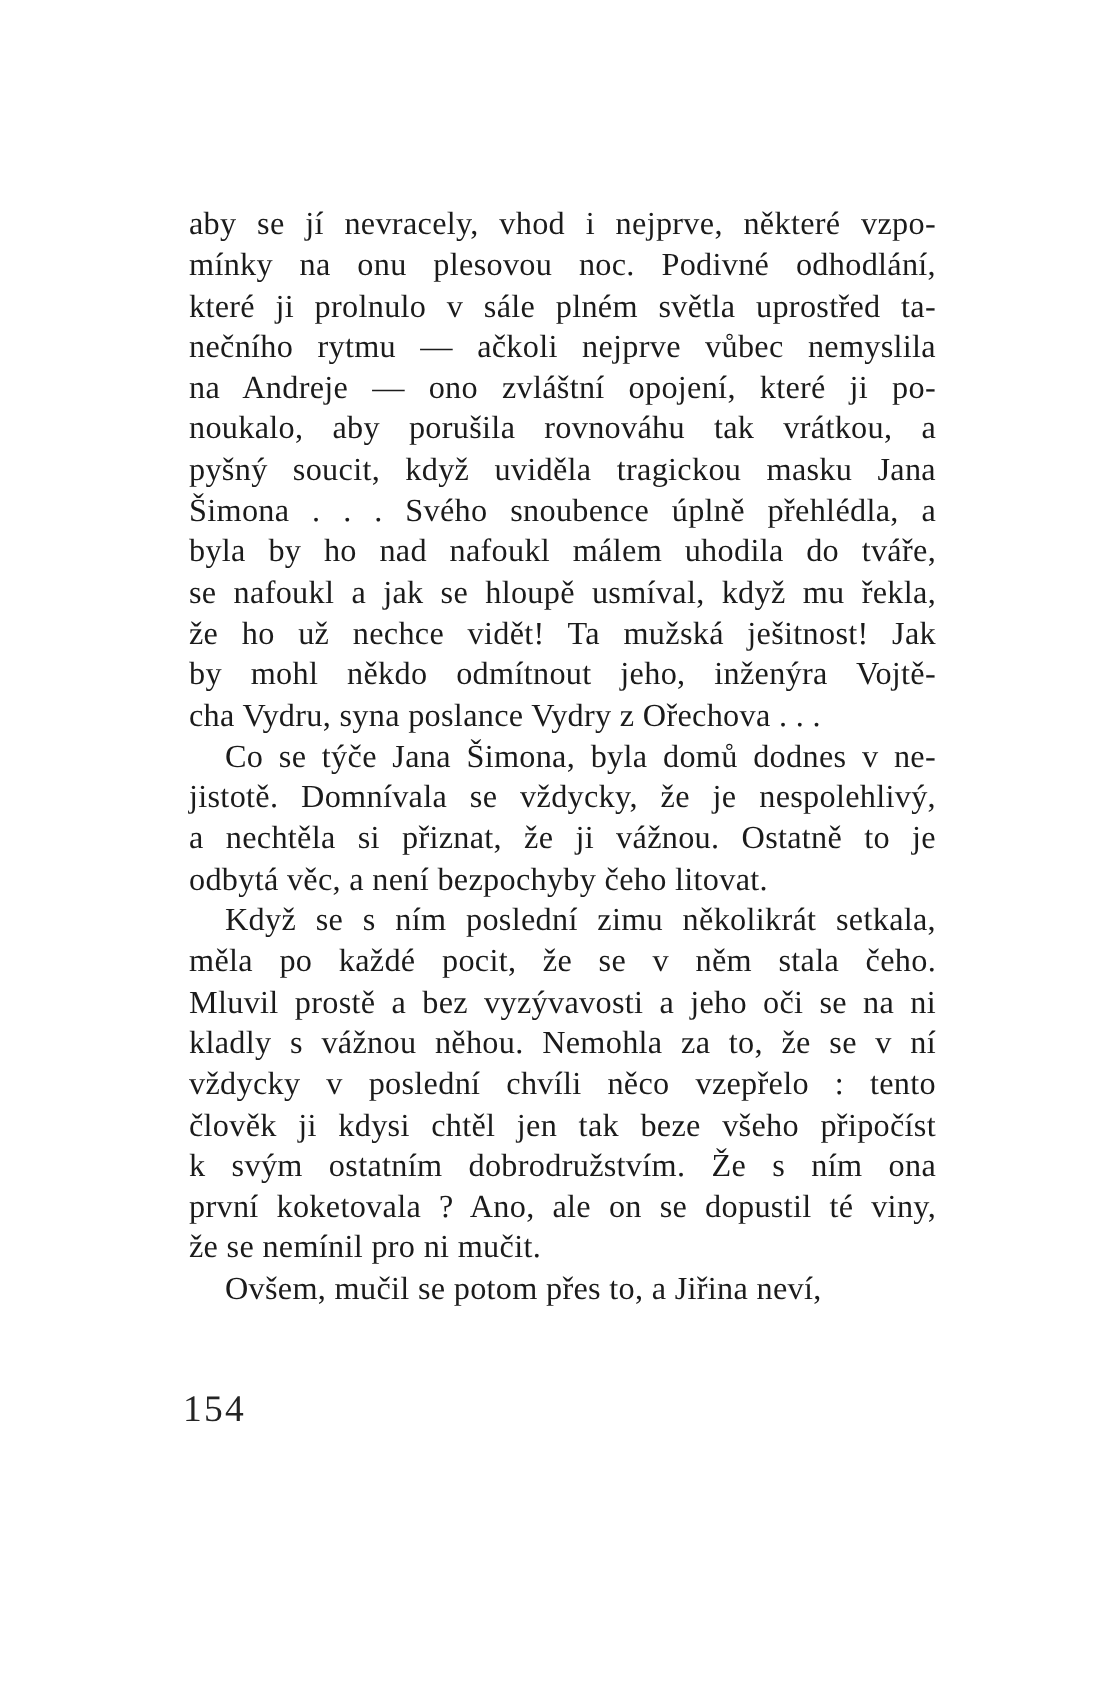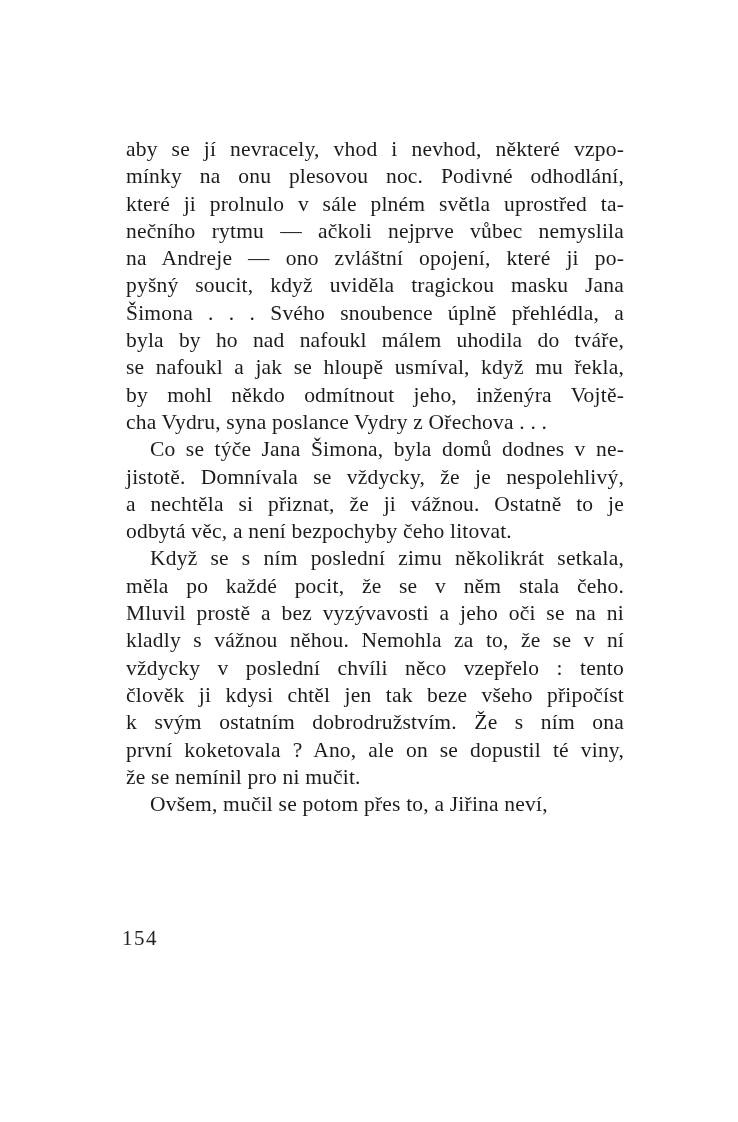--- a/index.html
+++ b/index.html
@@ -37,40 +37,42 @@
   .line.last {
     text-align-last: left;
   }
   .line.indent {
     text-indent: 24px;
   }
   .page-number {
     position: absolute;
     left: 122px;
     top: 926px;
-    font-size: 21px;
+    font-size: 25px;
     letter-spacing: 1.5px;
     color: #242424;
   }
 </style>
 </head>
 <body>
 
 <div class="page">
   <div class="text-block" id="text-block" style="color: rgb(27, 27, 27);">
       <div class="paragraph">
-        <div class="line">aby se jí nevracely, vhod i nevhod, některé vzpo-</div>
+        <div class="line">aby se jí nevracely, vhod i nejprve, některé vzpo-</div>
         <div class="line">mínky na onu plesovou noc. Podivné odhodlání,</div>
         <div class="line">které ji prolnulo v sále plném světla uprostřed ta-</div>
         <div class="line">nečního rytmu — ačkoli nejprve vůbec nemyslila</div>
         <div class="line">na Andreje — ono zvláštní opojení, které ji po-</div>
+        <div class="line">noukalo, aby porušila rovnováhu tak vrátkou, a</div>
         <div class="line">pyšný soucit, když uviděla tragickou masku Jana</div>
         <div class="line">Šimona . . . Svého snoubence úplně přehlédla, a</div>
         <div class="line">byla by ho nad nafoukl málem uhodila do tváře,</div>
         <div class="line">se nafoukl a jak se hloupě usmíval, když mu řekla,</div>
+        <div class="line">že ho už nechce vidět! Ta mužská ješitnost! Jak</div>
         <div class="line">by mohl někdo odmítnout jeho, inženýra Vojtě-</div>
         <div class="line last">cha Vydru, syna poslance Vydry z Ořechova . . .</div>
       </div>
       <div class="paragraph">
         <div class="line indent">Co se týče Jana Šimona, byla domů dodnes v ne-</div>
         <div class="line">jistotě. Domnívala se vždycky, že je nespolehlivý,</div>
         <div class="line">a nechtěla si přiznat, že ji vážnou. Ostatně to je</div>
         <div class="line last">odbytá věc, a není bezpochyby čeho litovat.</div>
       </div>
       <div class="paragraph">

